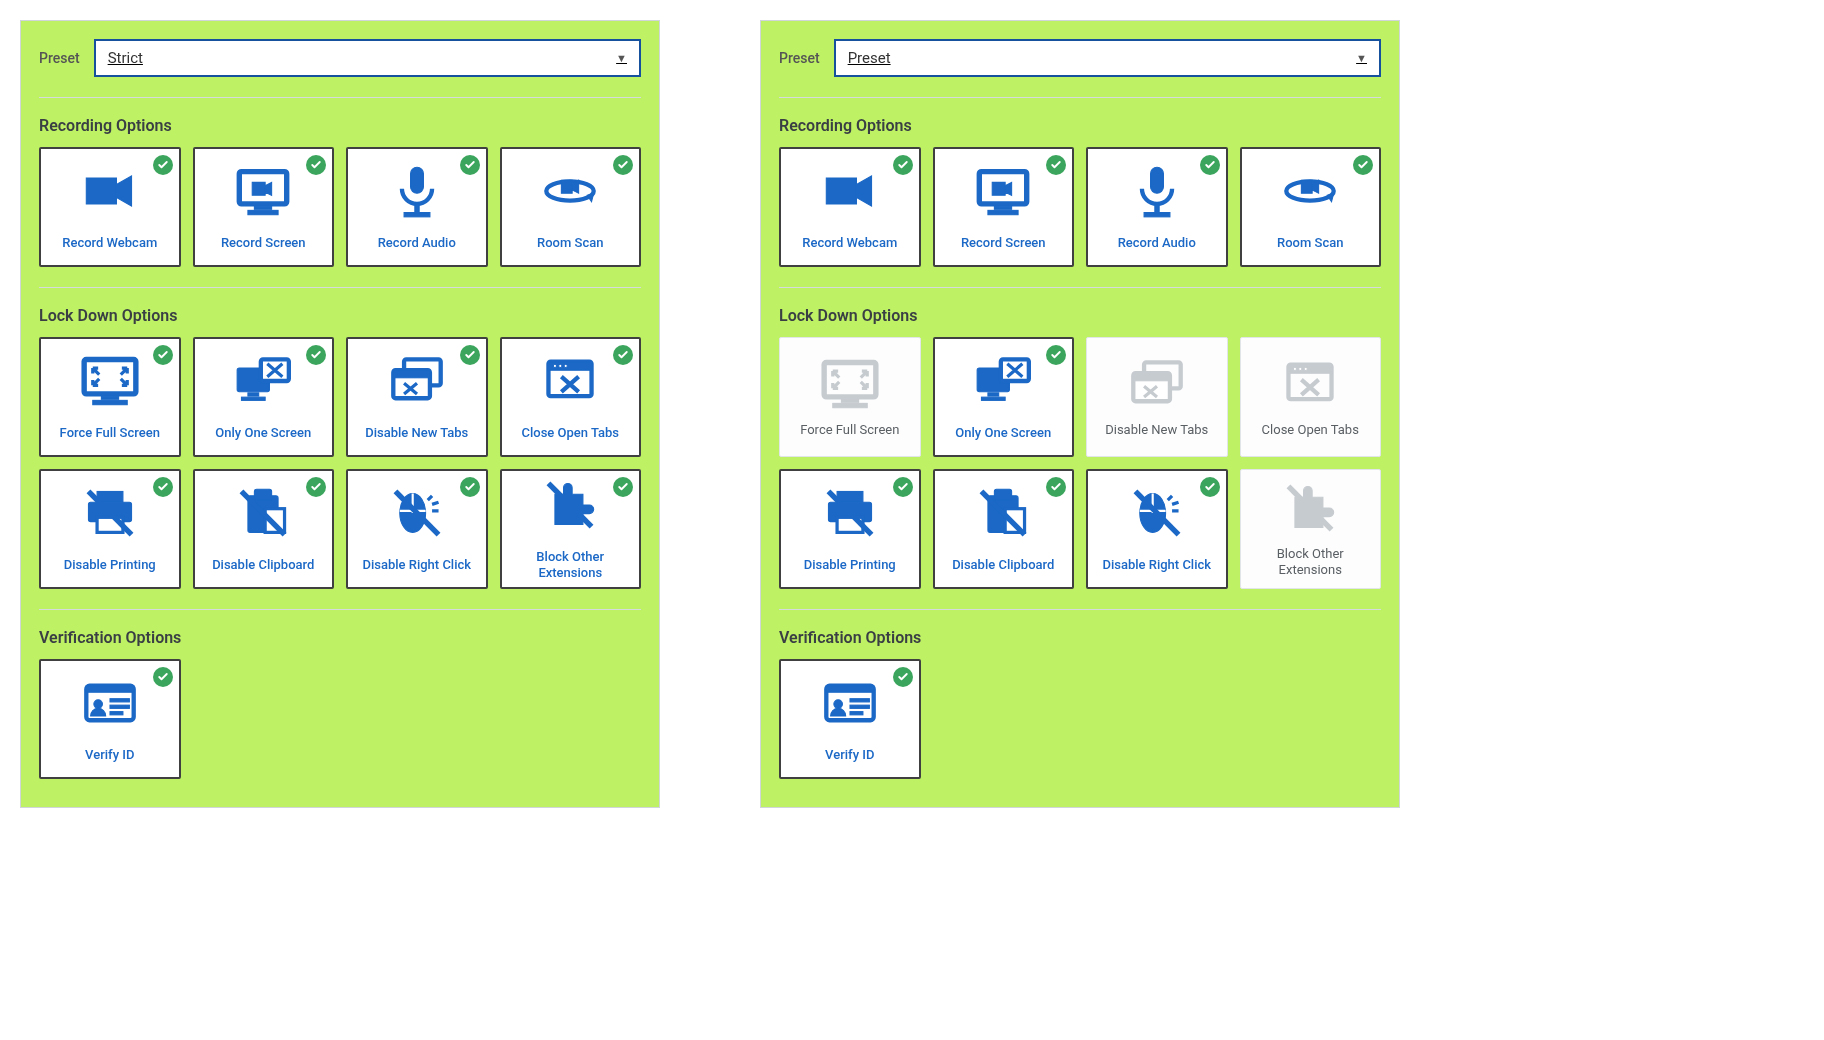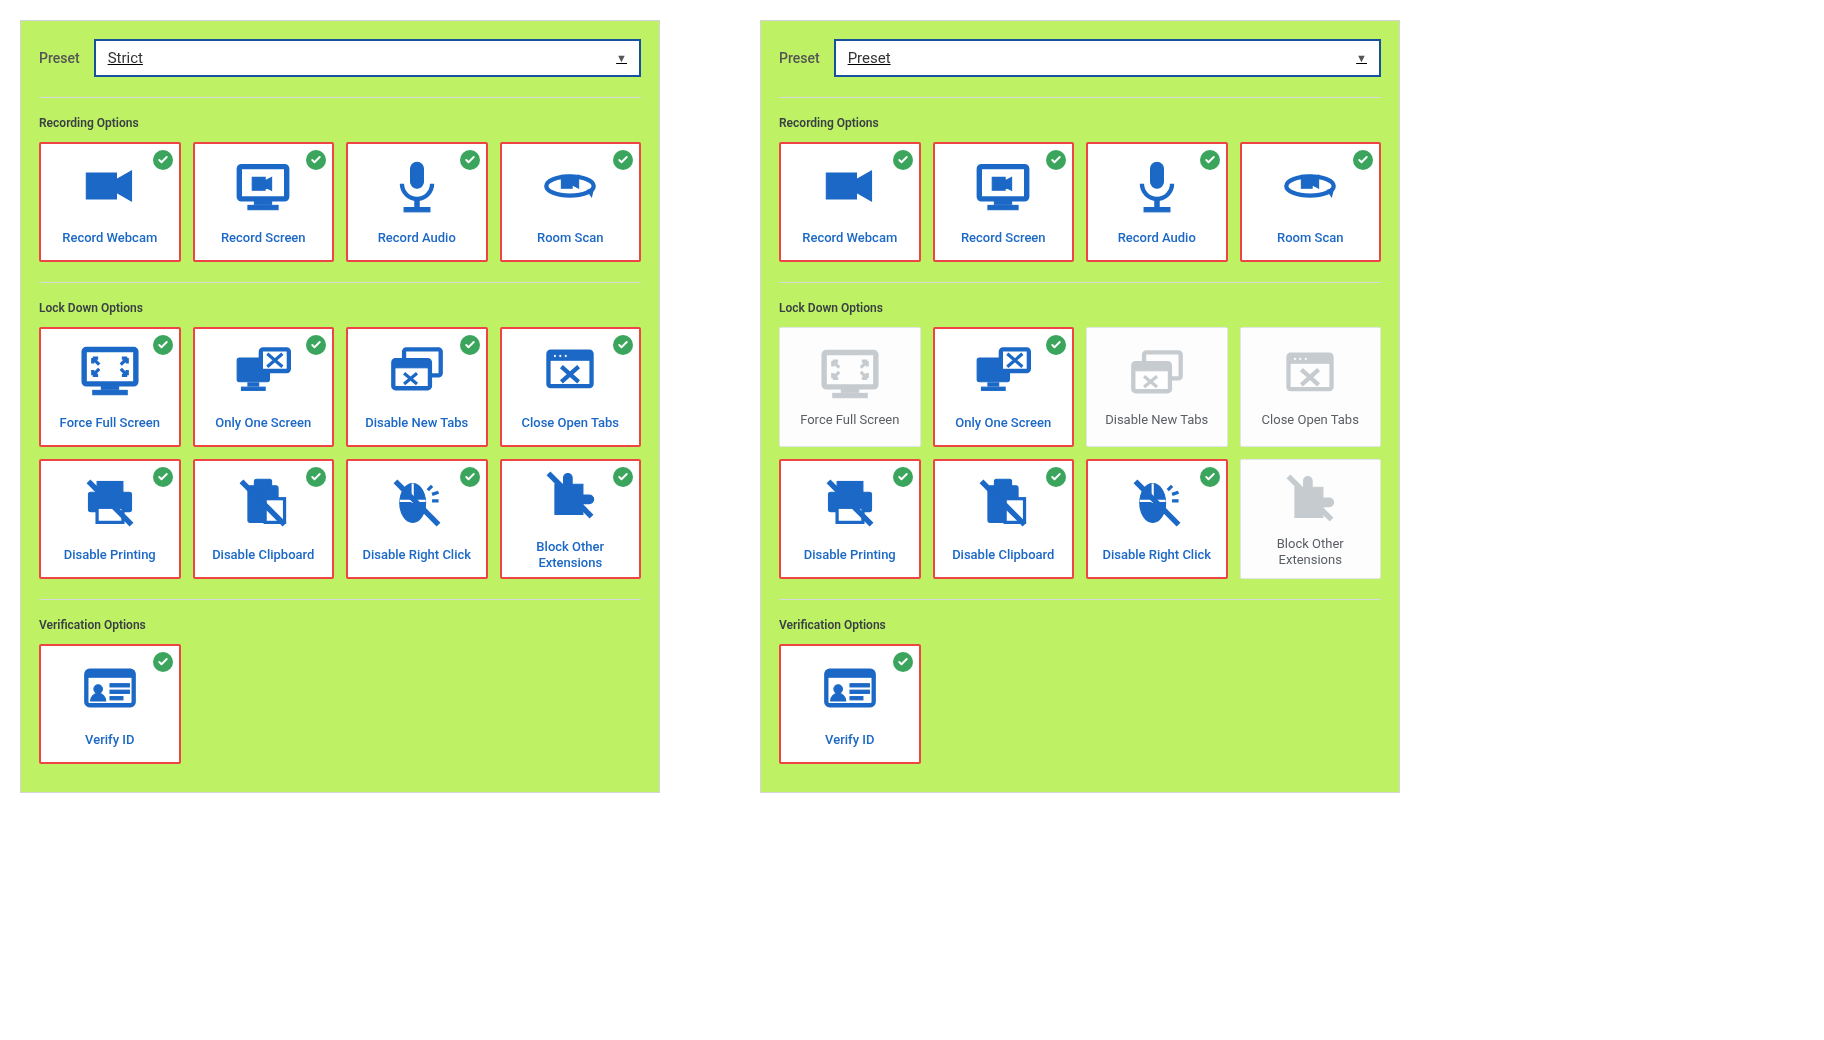--- a/index.html
+++ b/index.html
@@ -45,21 +45,21 @@
     color: #333;
   }
   .caret {
     font-size: 11px;
     color: #555;
   }
   .section {
     margin-top: 18px;
   }
   .section-title {
-    font-size: 12px;
+    font-size: 16px;
     font-weight: 600;
     color: #3a3f44;
     margin-bottom: 12px;
   }
   .grid {
     display: grid;
     grid-template-columns: repeat(4, 1fr);
     gap: 12px;
     padding-bottom: 20px;
     border-bottom: 1px solid #d5dade;
@@ -73,21 +73,21 @@
     flex-direction: column;
     align-items: center;
     justify-content: center;
     gap: 10px;
     padding: 8px 4px;
     text-align: center;
     cursor: pointer;
     background: #fff;
   }
   .tile.enabled {
-    border: 2px solid #ef4444;
+    border: 2px solid #404040;
     gap: 16px;
   }
   .tile.enabled .tile-label { color: #1b68c6; font-weight: 500; }
   .tile.enabled .icon { fill: #1b68c6; stroke: #1b68c6; }
   .tile.disabled {
     border: 1px solid #e2e5e8;
     background: #fdfdfd;
   }
   .tile.disabled .tile-label { color: #5a5f64; font-weight: 400; }
   .tile.disabled .icon { fill: #c6cbd0; stroke: #c6cbd0; }

